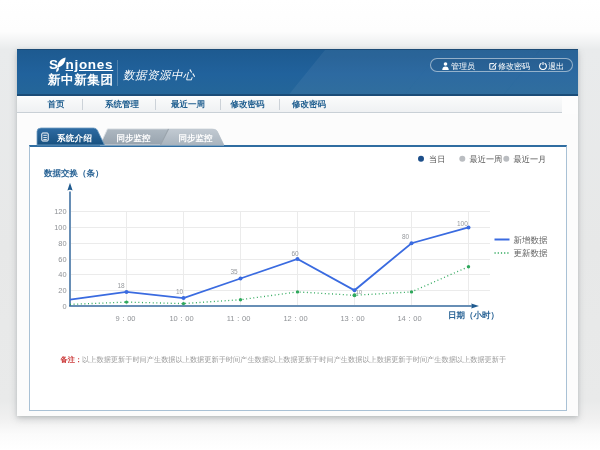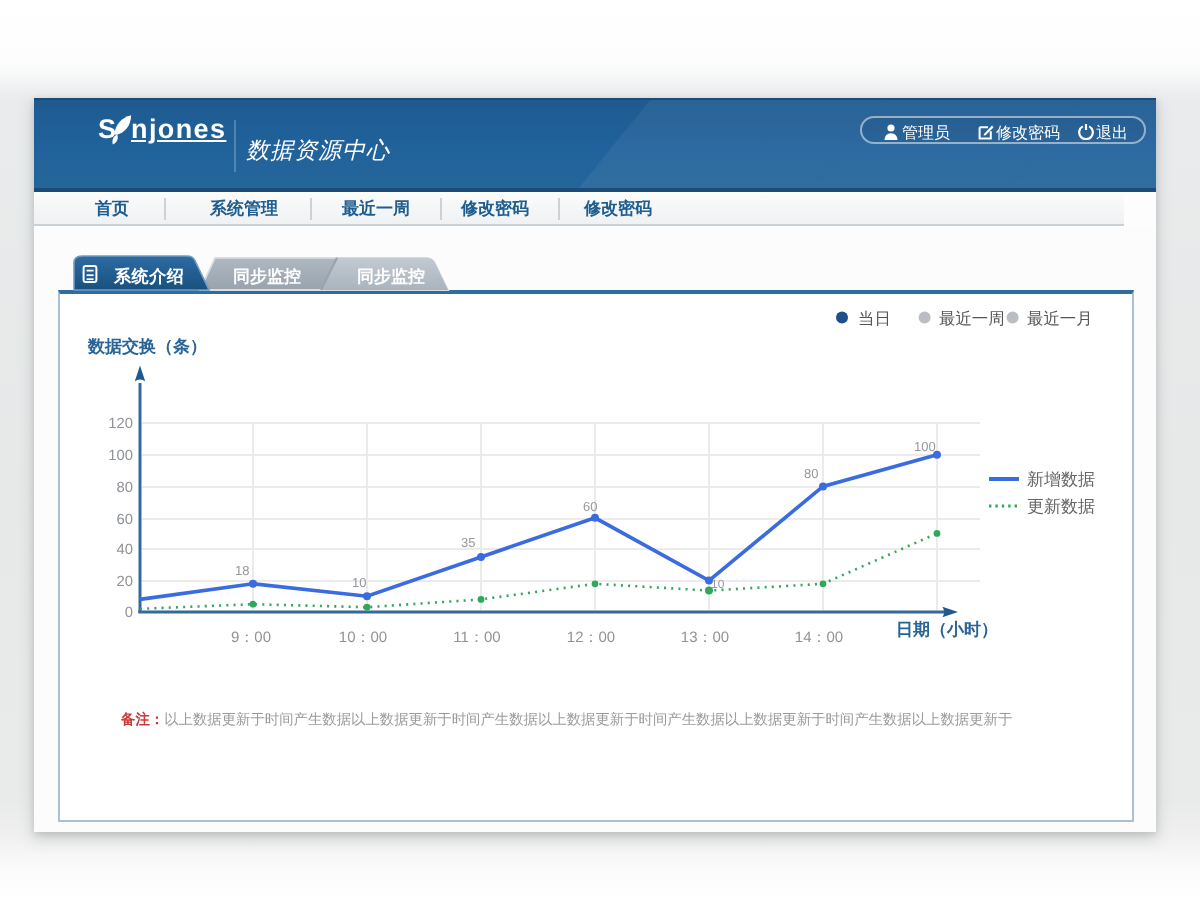--- a/index.html
+++ b/index.html
@@ -66,20 +66,21 @@
   <div class="hd">
     <div class="streak s1"></div>
       <div class="streak s2"></div>
       <div class="streak s3"></div>
     <div class="logo1">S</div>
     <div class="logo1" style="left:48.5px; letter-spacing:.7px;text-decoration:underline;">njones</div>
     <svg style="position:absolute;left:39px;top:7px" width="14" height="17" viewBox="0 0 14 17">
       <path d="M1.2 10.2 C1.6 5.4 4.6 1.8 9.6 0.6 C9.4 5.8 6.6 9.2 2.4 10.4 Z" fill="#fff"></path>
       <path d="M2.6 10.2 C3.4 12.2 2.6 14.2 0.4 15.2 C-0.2 13 0.6 11 2.6 10.2 Z" fill="#fff"></path>
     </svg>
+    <div class="logo2">新中新集团</div>
     <div class="hdsep"></div>
     <div class="title">数据资源中心</div>
     <div class="pill">
       <span class="ic" style="left:11px">
         <svg width="7" height="8" viewBox="0 0 7 8">
             <circle cx="3.5" cy="2" r="1.8" fill="#fff"></circle>
             <path d="M0.2 8 Q0.5 4.6 3.5 4.6 Q6.5 4.6 6.8 8 Z" fill="#fff"></path>
           </svg>
       </span>
         <span class="t" style="left:20px">管理员</span>

